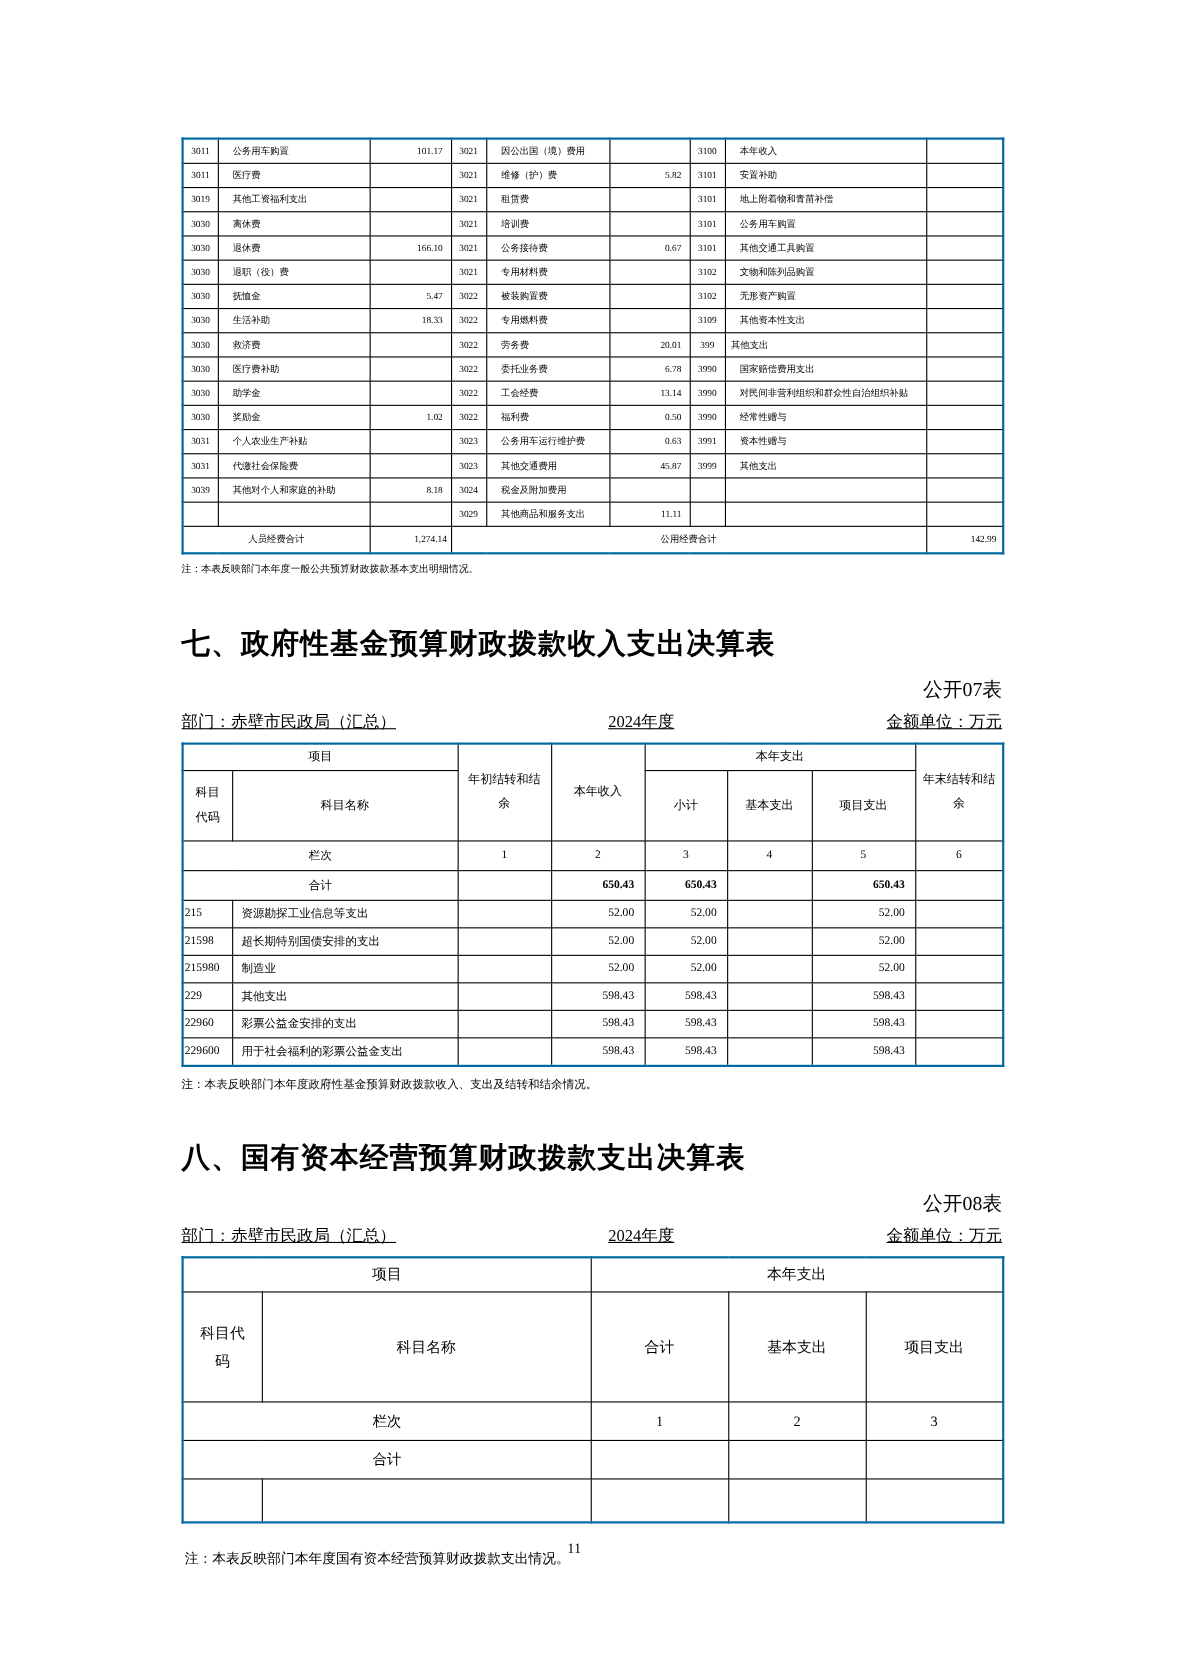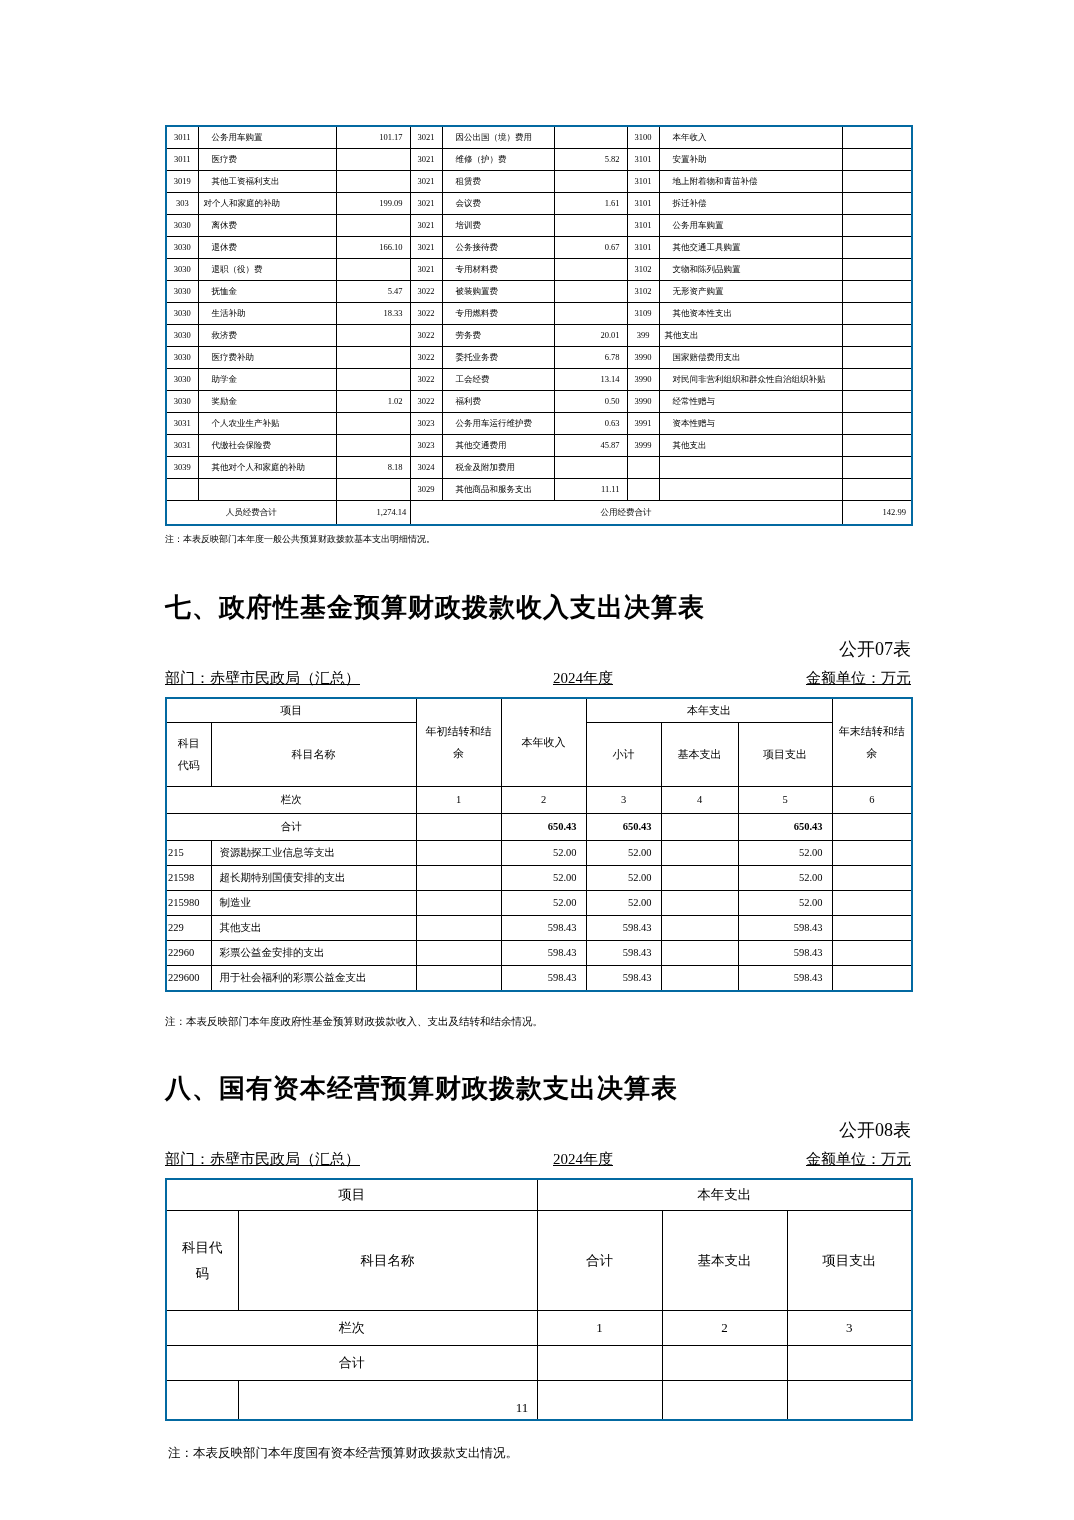--- a/index.html
+++ b/index.html
@@ -15,21 +15,21 @@
   .t1 td{font-size:8.5px;height:19px;line-height:1.1;}
   .t1 .code{text-align:center;}
   .t1 .name{text-align:left;padding-left:5px;}
   .t1 .name.deep{padding-left:13px;}
   .t1 .val{text-align:right;padding-right:7px;padding-left:40px;}
   .t1 .rowtotal td{height:21px;}
   .t1 .ctr{text-align:center;}
 
   
   .note1{font-size:9px;margin-top:7px;}
-  .note2{font-size:10.5px;margin-top:23px;}
+  .note2{font-size:10.5px;margin-top:9px;}
   .note3{font-size:12.5px;margin-top:24px;padding-left:3px;}
 
   
   .sec-title{
     font-family:Liberation Serif, serif;font-weight:bold;
     font-size:26px;text-align:left;letter-spacing:1px;
   }
   .sec-title.first{margin-top:44px;}
   .sec-title.second{margin-top:42px;}
   .sheet-label{font-size:18px;text-align:right;margin-top:12px;}
@@ -104,31 +104,20 @@
         </tr>
         <tr>
           <td class="code">3019</td>
           <td class="name deep">其他工资福利支出</td>
           <td class="val"></td>
           <td class="code">3021</td>
           <td class="name deep">租赁费</td>
           <td class="val"></td>
           <td class="code">3101</td>
           <td class="name deep">地上附着物和青苗补偿</td>
-          <td class="val"></td>
-        </tr>
-        <tr>
-          <td class="code">303</td>
-          <td class="name">对个人和家庭的补助</td>
-          <td class="val">199.09</td>
-          <td class="code">3021</td>
-          <td class="name deep">会议费</td>
-          <td class="val">1.61</td>
-          <td class="code">3101</td>
-          <td class="name deep">拆迁补偿</td>
           <td class="val"></td>
         </tr>
         <tr>
           <td class="code">3030</td>
           <td class="name deep">离休费</td>
           <td class="val"></td>
           <td class="code">3021</td>
           <td class="name deep">培训费</td>
           <td class="val"></td>
           <td class="code">3101</td>

